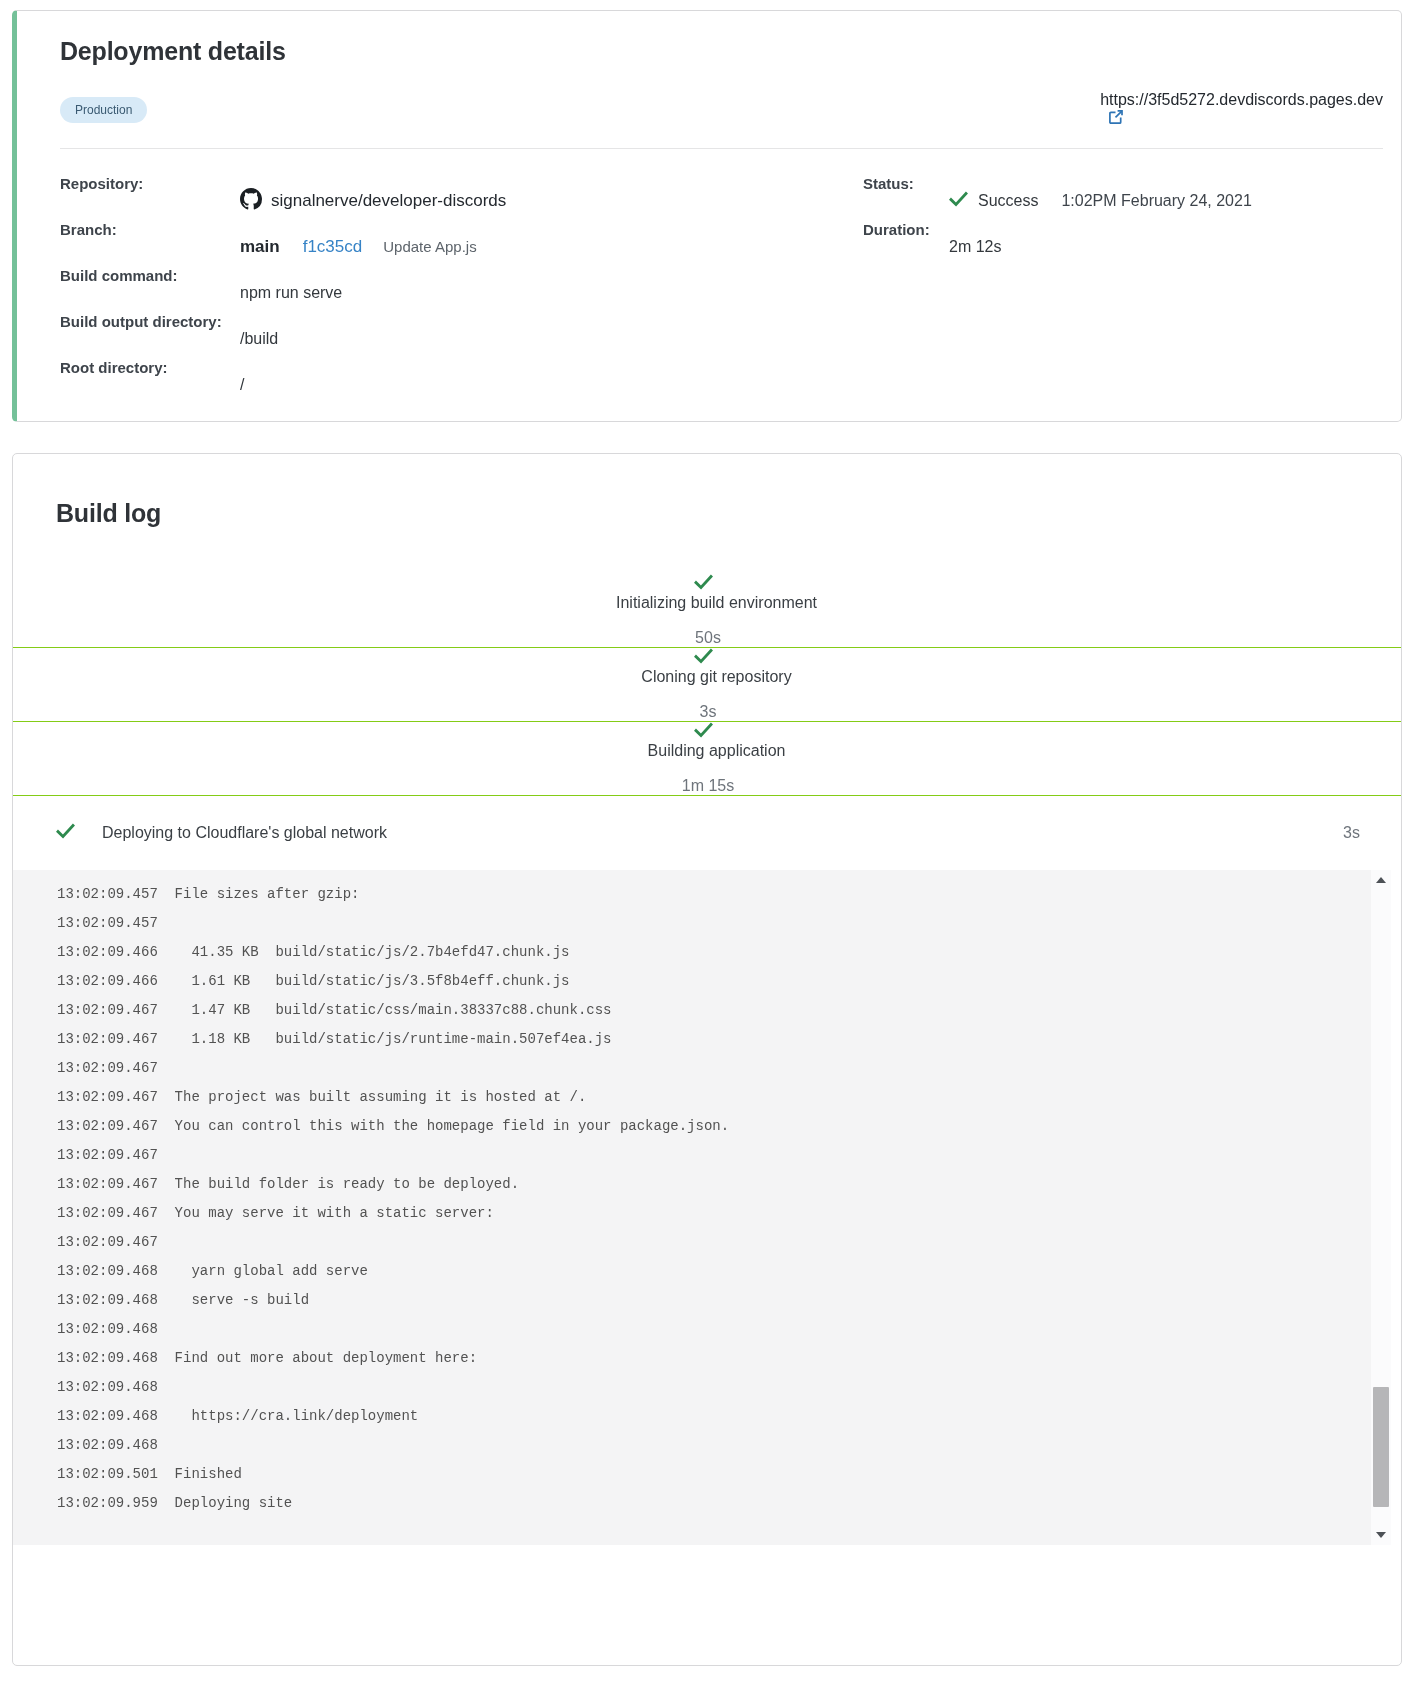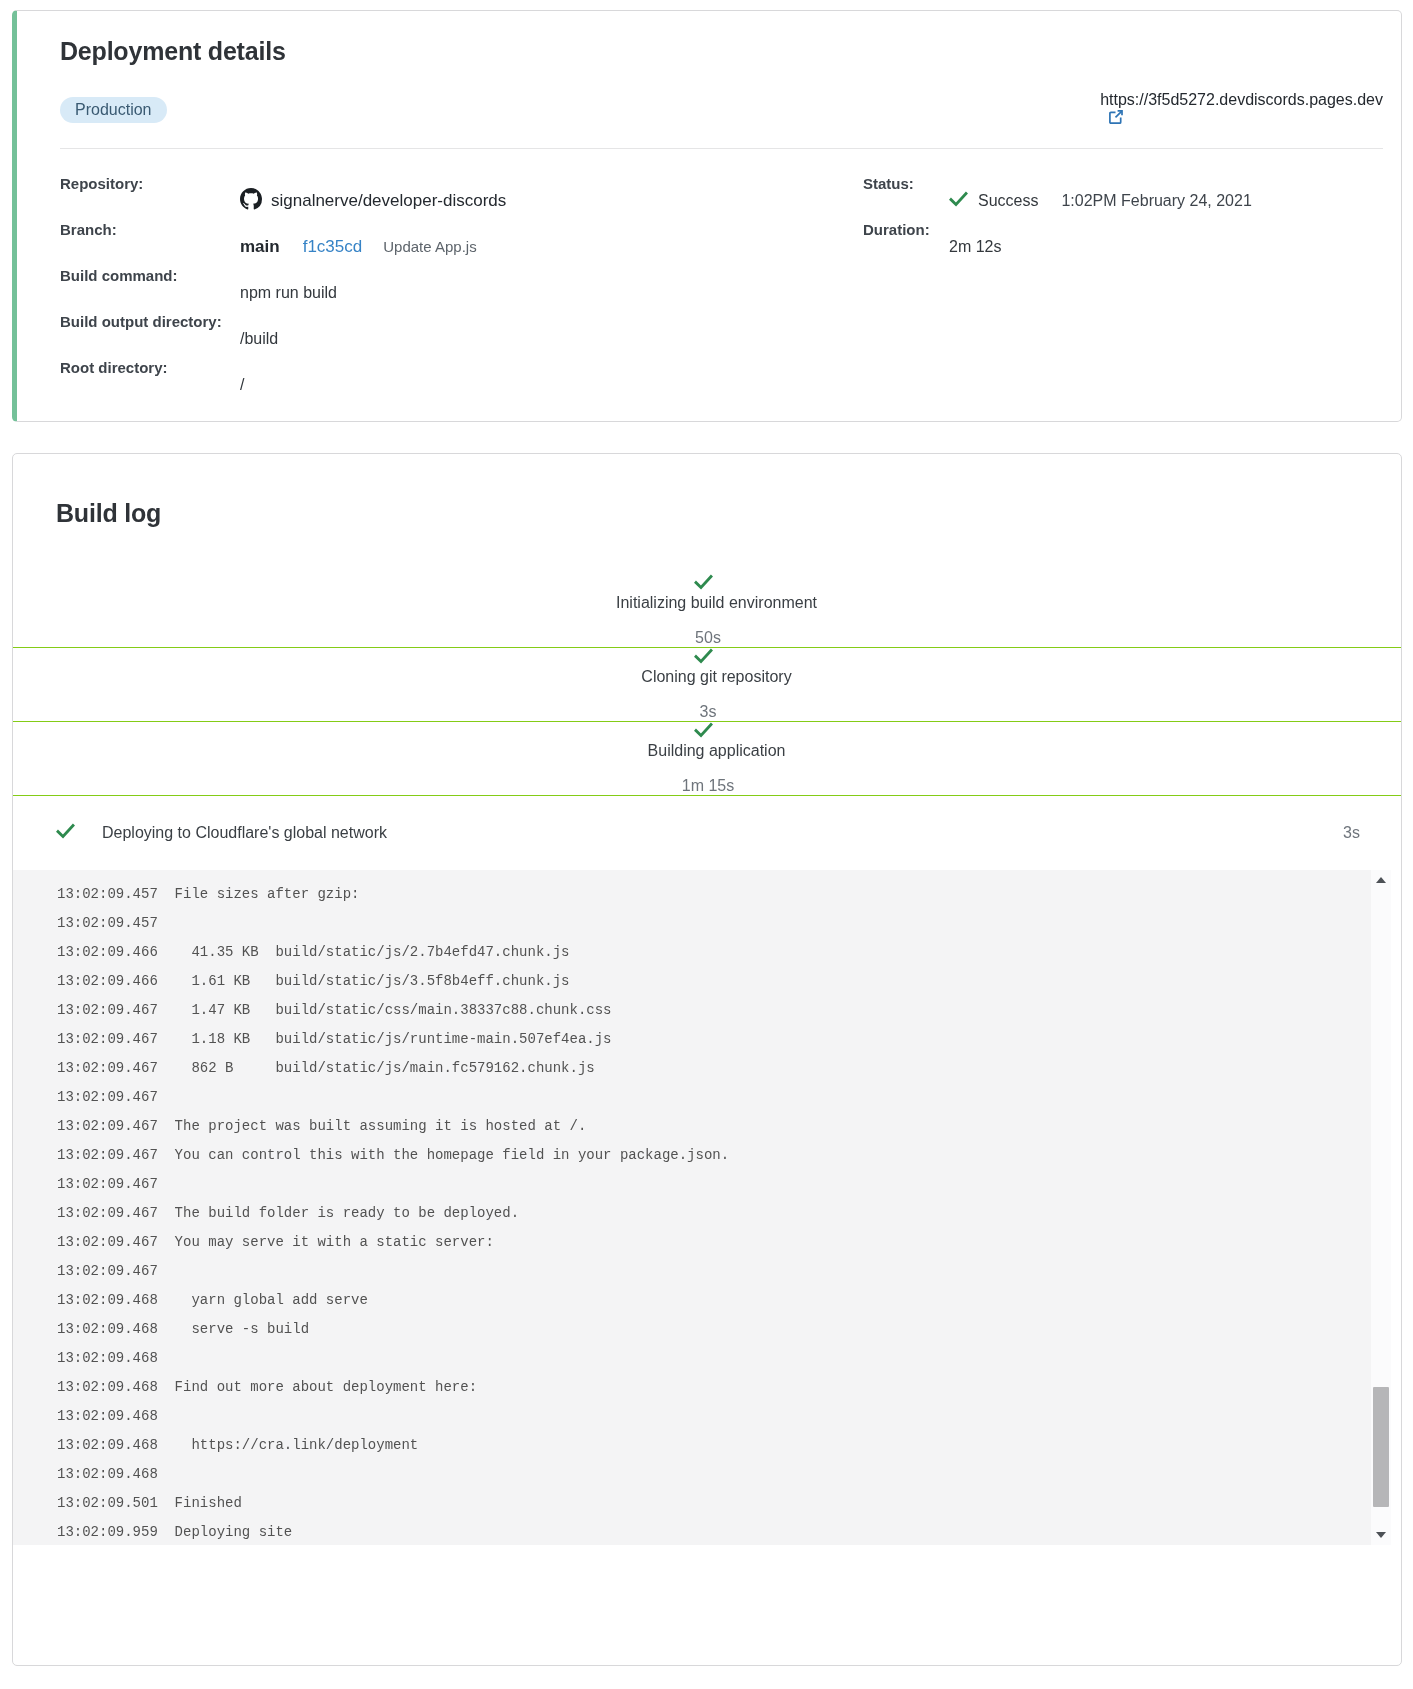--- a/index.html
+++ b/index.html
@@ -36,21 +36,21 @@
   .badge-row {
     display: flex;
     align-items: center;
     justify-content: space-between;
     margin-bottom: 19px;
   }
   .env-badge {
     display: inline-block;
     background: #d8eaf7;
     color: #3a5a72;
-    font-size: 16px;
+    font-size: 12px;
     line-height: 26px;
     padding: 0 15px;
     border-radius: 13px;
   }
   .url-wrap { display: flex; align-items: flex-start; flex-direction: column; }
   .deploy-url {
     font-size: 16px;
     color: #24292f;
     text-decoration: none;
   }
@@ -217,21 +217,21 @@
 
         <div class="detail-row">
           <span class="detail-label">Branch:</span>
           <span class="detail-value">
             <span class="branch-name">main</span><a href="#" class="commit-link">f1c35cd</a><span class="commit-msg">Update App.js</span>
           </span>
         </div>
 
         <div class="detail-row">
           <span class="detail-label">Build command:</span>
-          <span class="detail-value">npm run build</span>
+          <span class="detail-value">npm run serve</span>
         </div>
 
         <div class="detail-row">
           <span class="detail-label">Build output directory:</span>
           <span class="detail-value">/build</span>
         </div>
 
         <div class="detail-row">
           <span class="detail-label">Root directory:</span>
           <span class="detail-value">/</span>
@@ -311,21 +311,20 @@
     </div>
 
     <div class="log-panel">
       <div class="log-lines">
           <div class="log-line">13:02:09.457  File sizes after gzip:</div>
           <div class="log-line">13:02:09.457</div>
           <div class="log-line">13:02:09.466    41.35 KB  build/static/js/2.7b4efd47.chunk.js</div>
           <div class="log-line">13:02:09.466    1.61 KB   build/static/js/3.5f8b4eff.chunk.js</div>
           <div class="log-line">13:02:09.467    1.47 KB   build/static/css/main.38337c88.chunk.css</div>
           <div class="log-line">13:02:09.467    1.18 KB   build/static/js/runtime-main.507ef4ea.js</div>
-          <div class="log-line">13:02:09.467    862 B     build/static/js/main.fc579162.chunk.js</div>
           <div class="log-line">13:02:09.467</div>
           <div class="log-line">13:02:09.467  The project was built assuming it is hosted at /.</div>
           <div class="log-line">13:02:09.467  You can control this with the homepage field in your package.json.</div>
           <div class="log-line">13:02:09.467</div>
           <div class="log-line">13:02:09.467  The build folder is ready to be deployed.</div>
           <div class="log-line">13:02:09.467  You may serve it with a static server:</div>
           <div class="log-line">13:02:09.467</div>
           <div class="log-line">13:02:09.468    yarn global add serve</div>
           <div class="log-line">13:02:09.468    serve -s build</div>
           <div class="log-line">13:02:09.468</div>

